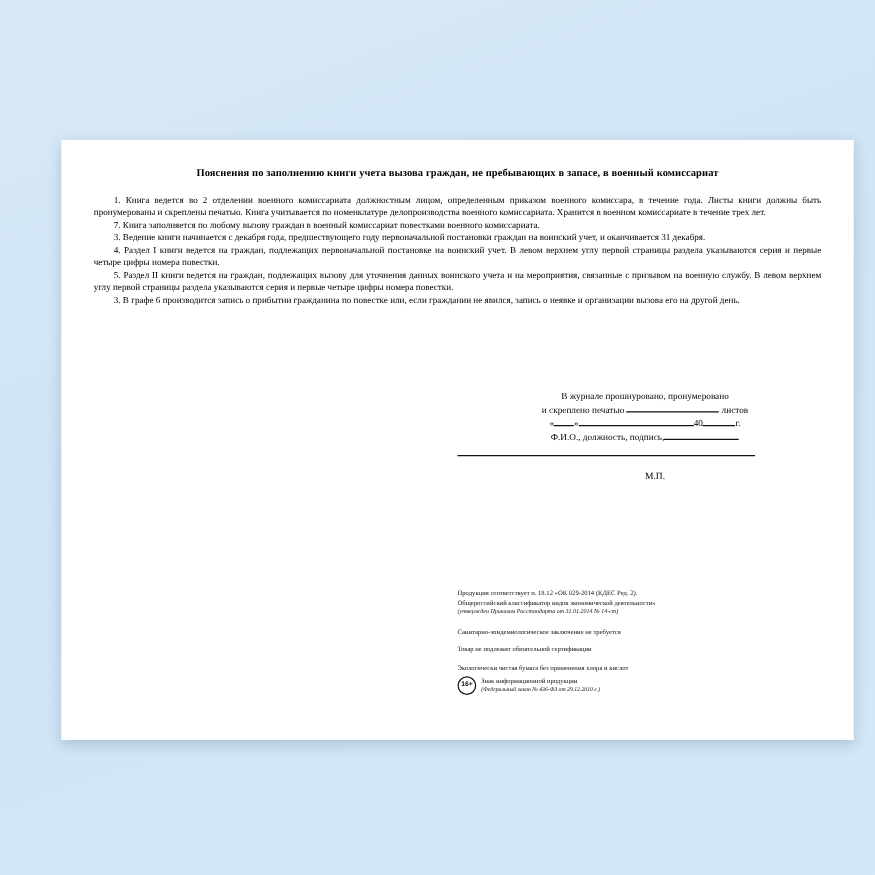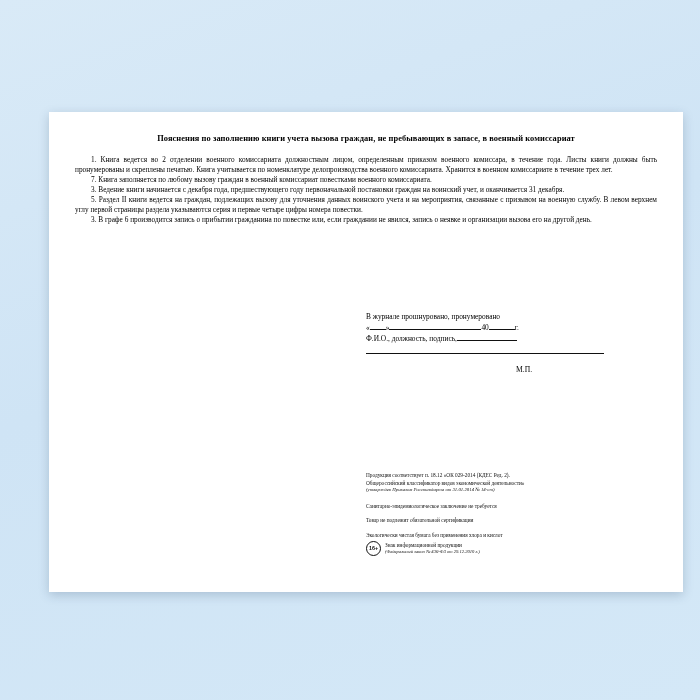--- a/index.html
+++ b/index.html
@@ -60,20 +60,21 @@
     position: absolute;
     left: 50%;
     top: 177px;
     width: 300px;
     font-size: 7.4px;
     line-height: 1.5;
   }
 
   .journal-line {
     white-space: nowrap;
+    text-align: center;
   }
 
   .rule {
     display: inline-block;
     border-bottom: 1px solid #111;
     height: 7px;
     vertical-align: baseline;
   }
 
   .r-60 { width: 60px; }
@@ -149,25 +150,31 @@
 <div id="page-wrap">
 
   <div class="sheet">
     <div class="sheet-inner">
 
       <div class="doc-title">Пояснения по заполнению книги учета вызова граждан, не пребывающих в запасе, в военный комиссариат</div>
 
       <div class="para">1. Книга ведется во 2 отделении военного комиссариата должностным лицом, определенным приказом военного комиссара, в течение года. Листы книги должны быть пронумерованы и скреплены печатью. Книга учитывается по номенклатуре делопроизводства военного комиссариата. Хранится в военном комиссариате в течение трех лет.</div>
       <div class="para">7. Книга заполняется по любому вызову граждан в военный комиссариат повестками военного комиссариата.</div>
       <div class="para">3. Ведение книги начинается с декабря года, предшествующего году первоначальной постановки граждан на воинский учет, и оканчивается 31 декабря.</div>
+      <div class="para">4. Раздел I книги ведется на граждан, подлежащих первоначальной постановке на воинский учет. В левом верхнем углу первой страницы раздела указываются серия и первые четыре цифры номера повестки.</div>
       <div class="para">5. Раздел II книги ведется на граждан, подлежащих вызову для уточнения данных воинского учета и на мероприятия, связанные с призывом на военную службу. В левом верхнем углу первой страницы раздела указываются серия и первые четыре цифры номера повестки.</div>
       <div class="para">3. В графе 6 производится запись о прибытии гражданина по повестке или, если граждании не явился, запись о неявке и организации вызова его на другой день.</div>
 
       <div class="journal-block">
         <div class="journal-line">В журнале прошнуровано, пронумеровано</div>
+        <div class="journal-line">
+          <span>и скреплено печатью</span>
+          <span class="rule r-74"></span>
+          <span>листов</span>
+        </div>
         <div class="journal-line">
           <span>«</span><span class="rule r-16"></span><span>»</span><span class="rule r-92"></span><span>40</span><span class="rule r-26"></span><span>г.</span>
         </div>
         <div class="journal-line">
           <span>Ф.И.О., должность, подпись,</span><span class="rule r-60"></span>
         </div>
         <div class="r-full"></div>
         <div class="mp">М.П.</div>
       </div>
 

